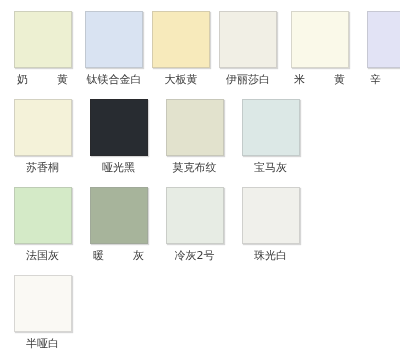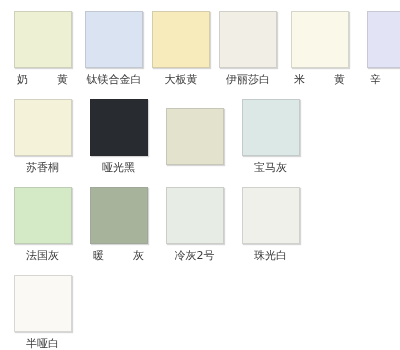--- a/index.html
+++ b/index.html
@@ -93,20 +93,21 @@
       <div class="swatch-cell">
         <div class="swatch-chip" style="background-color: rgb(244, 242, 217);"></div>
         <div class="swatch-label">苏香桐</div>
       </div>
       <div class="swatch-cell">
         <div class="swatch-chip dark" style="background-color: rgb(40, 44, 49);"></div>
         <div class="swatch-label">哑光黑</div>
       </div>
       <div class="swatch-cell">
         <div class="swatch-chip" style="background-color: rgb(226, 226, 205);"></div>
+        <div class="swatch-label">莫克布纹</div>
       </div>
       <div class="swatch-cell">
         <div class="swatch-chip" style="background-color: rgb(220, 232, 230);"></div>
         <div class="swatch-label">宝马灰</div>
       </div>
     </div>
     <div class="swatch-row">
       <div class="swatch-cell">
         <div class="swatch-chip" style="background-color: rgb(212, 234, 199);"></div>
         <div class="swatch-label">法国灰</div>

